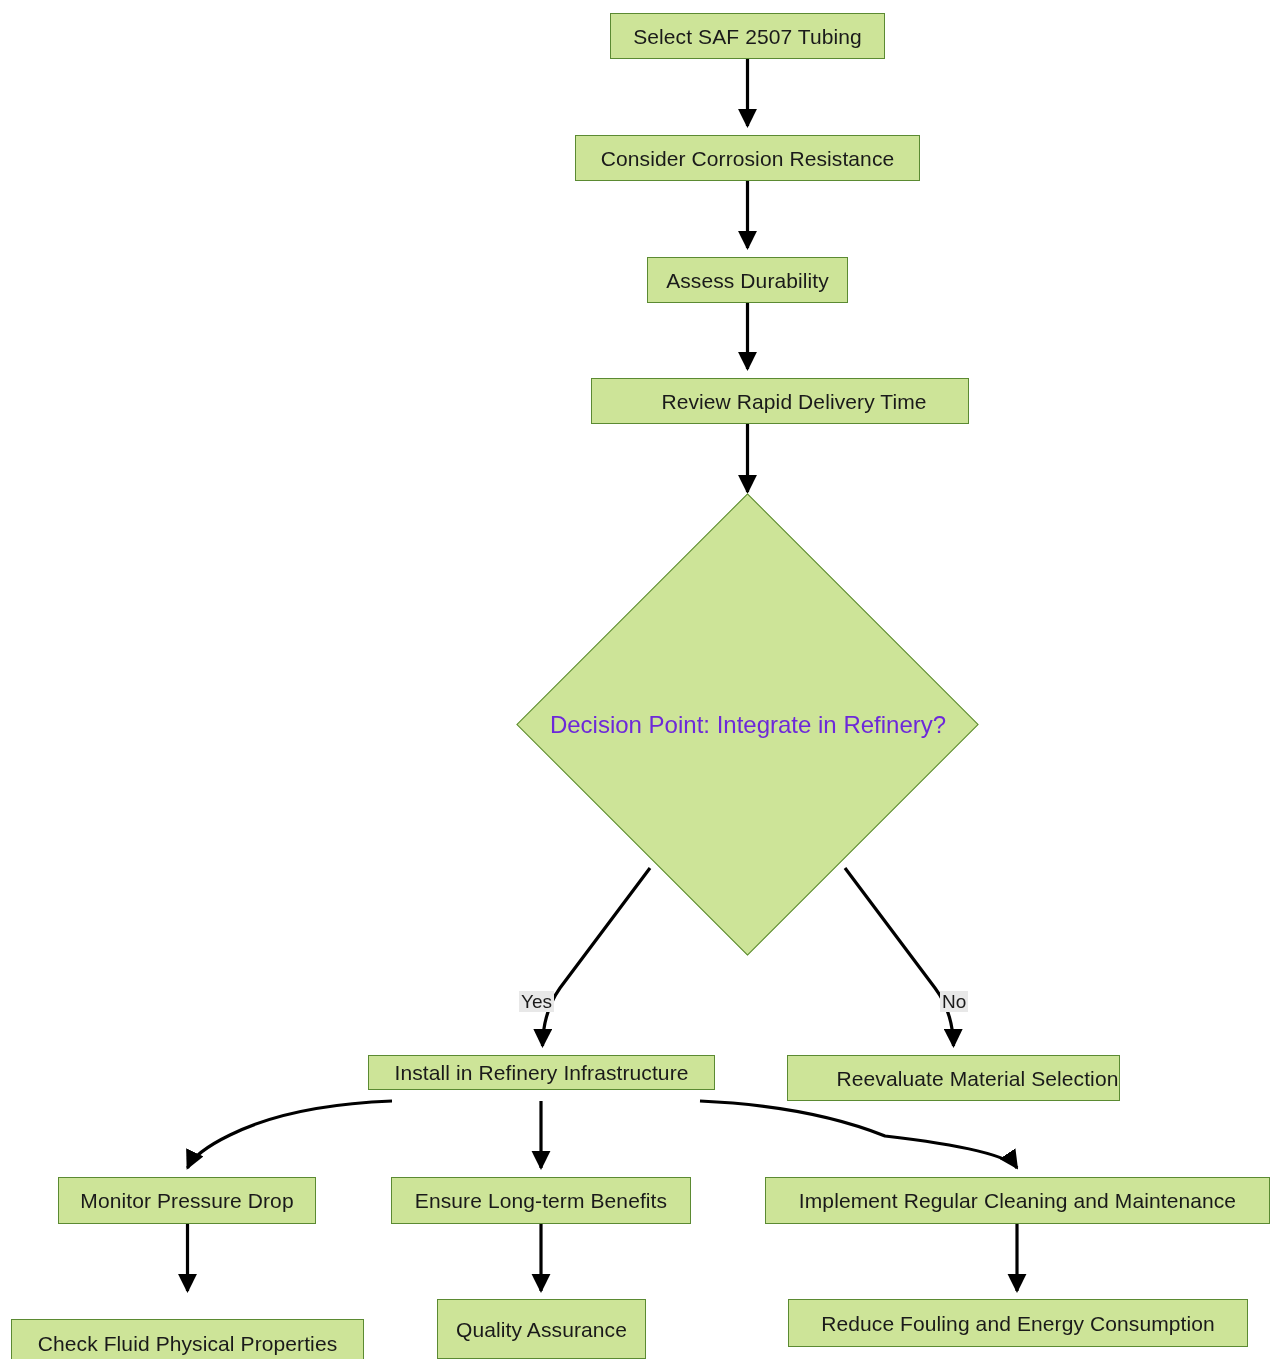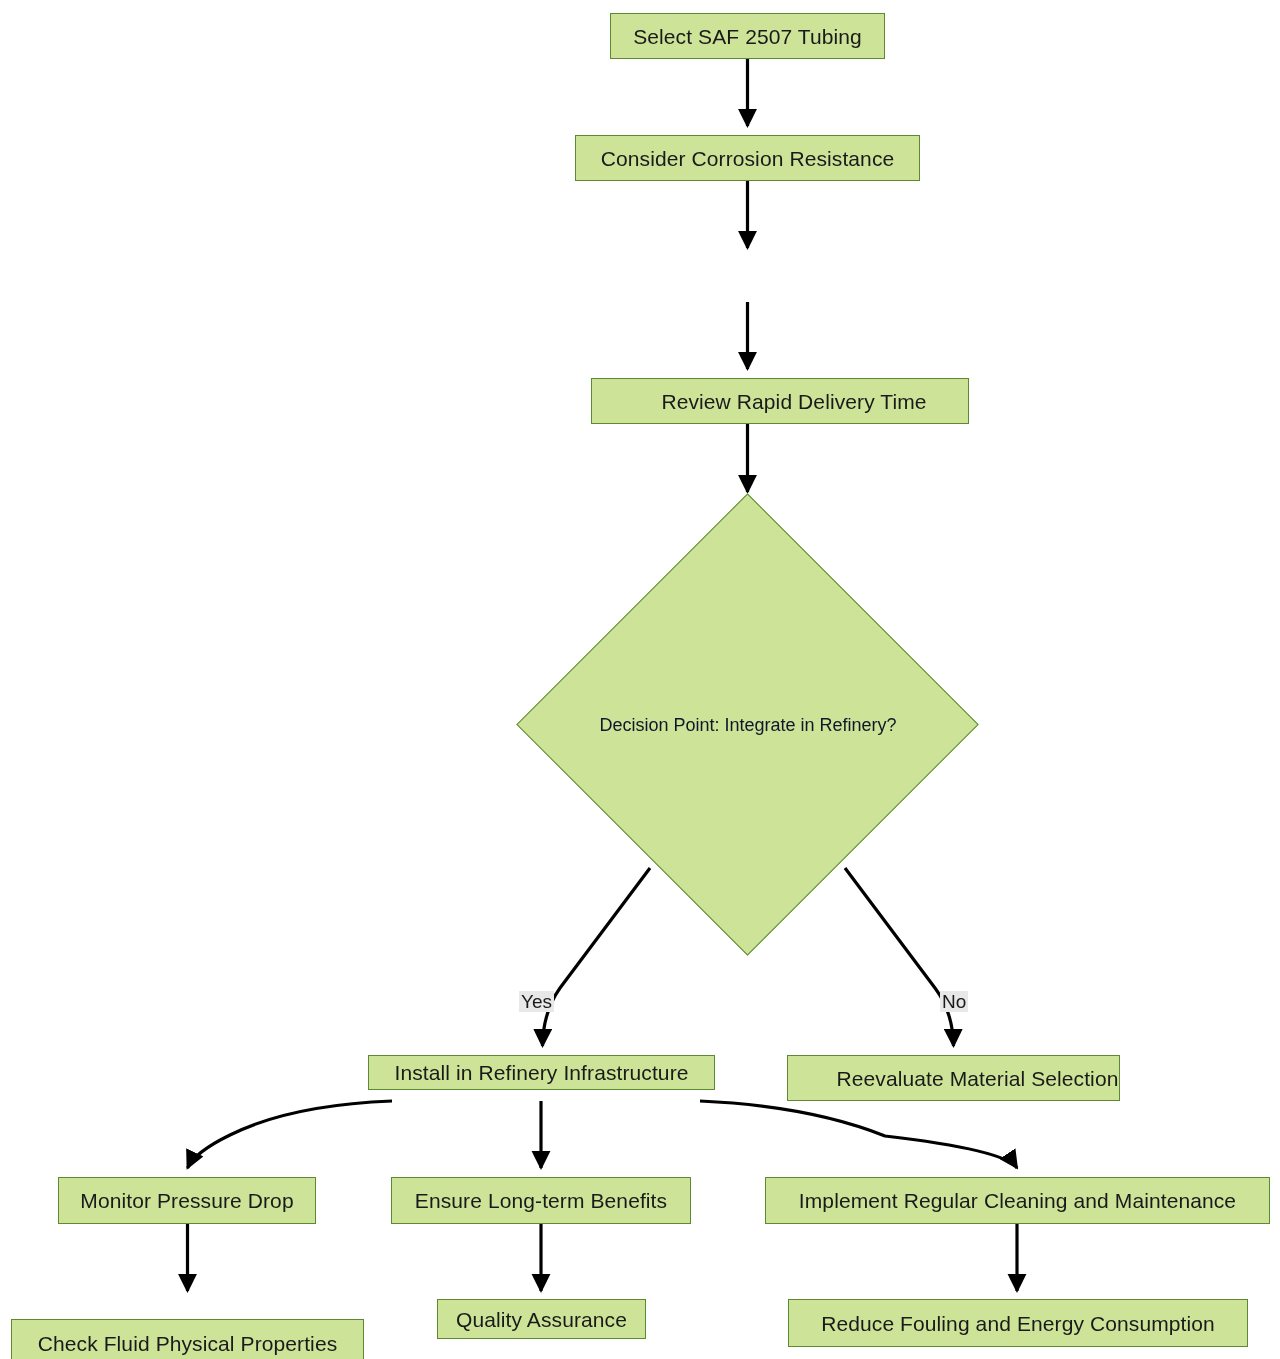--- a/index.html
+++ b/index.html
@@ -48,22 +48,22 @@
     box-sizing: border-box;
     background: #cde498;
     border: 1.4px solid #5b8a32;
     transform: rotate(45deg);
   }
   .decision-label {
     position: absolute;
     display: flex;
     align-items: center;
     justify-content: center;
-    color: #0f172a;
-    font-size: 18px;
+    color: #6d28d9;
+    font-size: 24px;
     line-height: 1;
     white-space: nowrap;
   }
   .edge-label {
     position: absolute;
     background: #e8e8e8;
     color: #1a1a1a;
     font-size: 19px;
     line-height: 1;
     padding: 1px 2px;
@@ -108,20 +108,23 @@
   </svg>
 
   <div class="node" style="left:610px; top:13px; width:275px; height:46px;">
     <span>Select SAF 2507 Tubing</span>
   </div>
 
   <div class="node" style="left:575px; top:135px; width:345px; height:46px;">
     <span>Consider Corrosion Resistance</span>
   </div>
 
+  <div class="node" style="left:647px; top:257px; width:201px; height:46px;">
+    <span>Assess Durability</span>
+  </div>
 
   <div class="node" style="left:591px; top:378px; width:378px; height:46px;padding-left:28px;">
     <span>Review Rapid Delivery Time</span>
   </div>
 
   <div class="decision" style="left:584px; top:561px; width:327px; height:327px;"></div>
   <div class="decision-label" style="left:518px; top:700px; width:460px; height:50px;">
     <span>Decision Point: Integrate in Refinery?</span>
   </div>
 
@@ -150,21 +153,21 @@
   </div>
 
   <div class="node" style="left:765px; top:1177px; width:505px; height:47px;">
     <span>Implement Regular Cleaning and Maintenance</span>
   </div>
 
   <div class="node" style="left:11px; top:1299px; width:353px; height:48px;margin-top:20px;">
     <span>Check Fluid Physical Properties</span>
   </div>
 
-  <div class="node" style="left:437px; top:1299px; width:209px; height:40px;">
+  <div class="node" style="left:437px; top:1299px; width:209px; height:60px;">
     <span>Quality Assurance</span>
   </div>
 
   <div class="node" style="left:788px; top:1299px; width:460px; height:48px;">
     <span>Reduce Fouling and Energy Consumption</span>
   </div>
 
 </div>
 
 </body></html>

